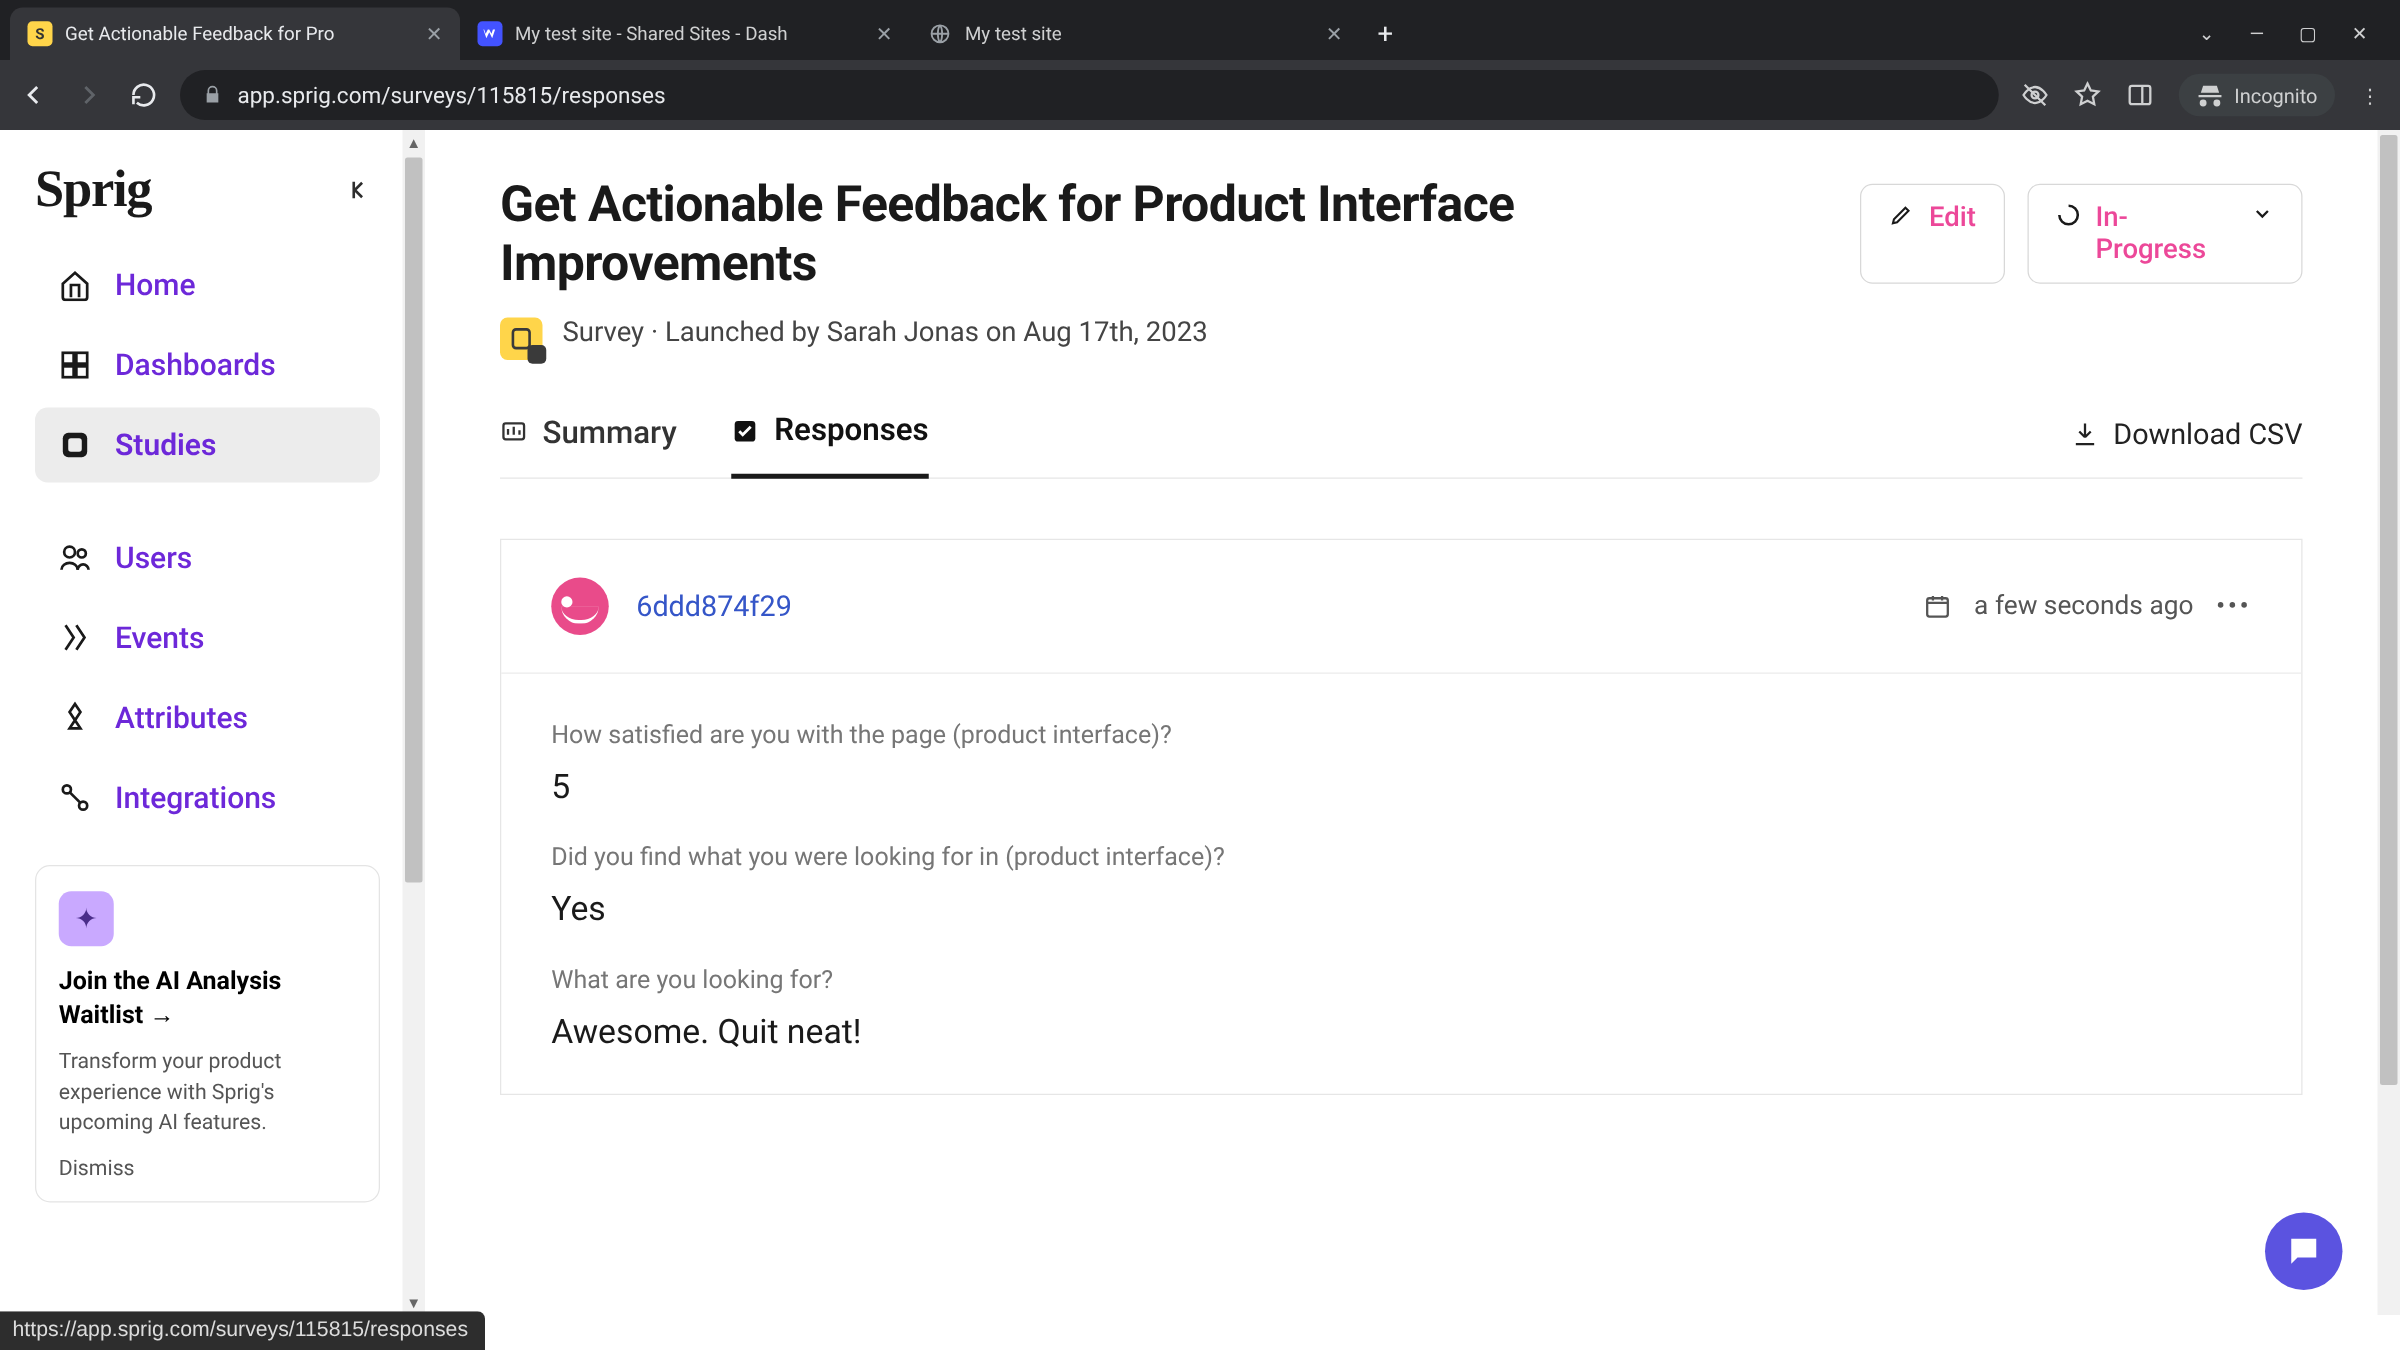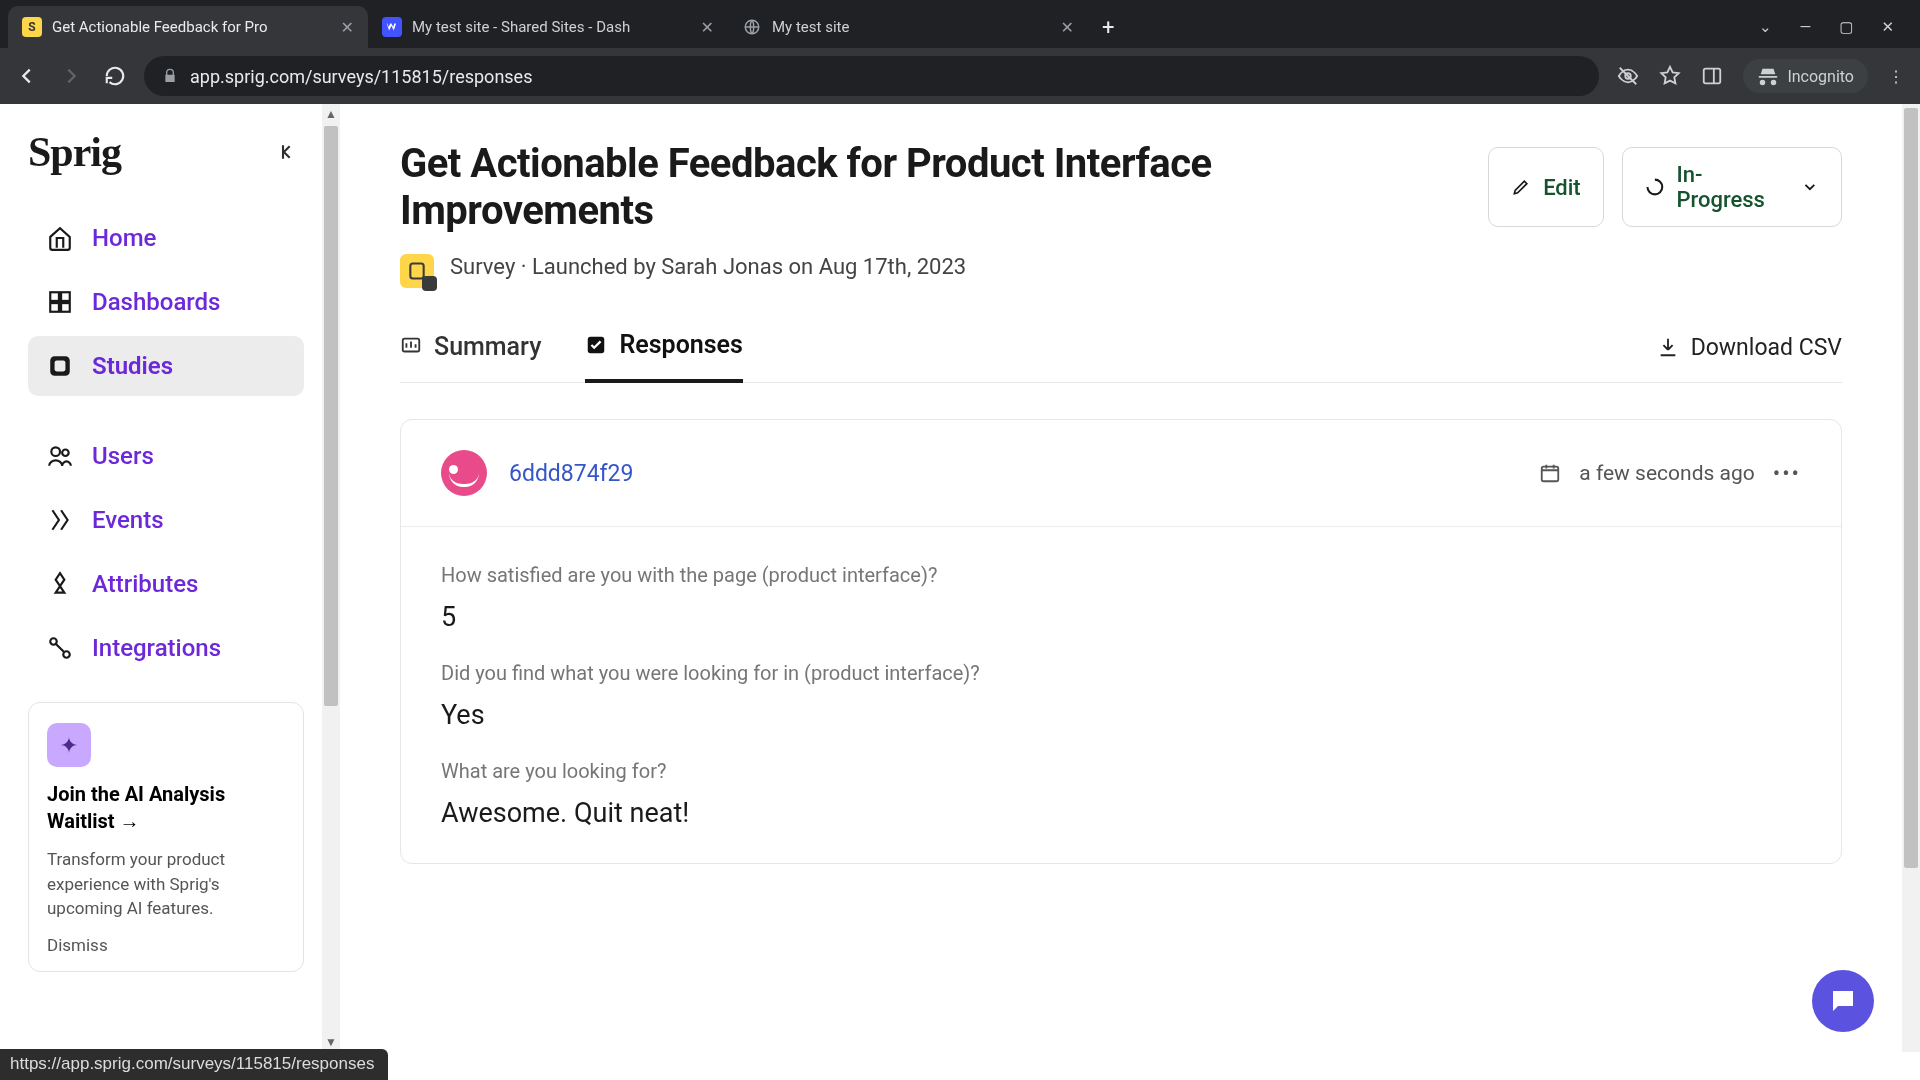--- a/index.html
+++ b/index.html
@@ -27,21 +27,21 @@
   .url-input .lock { color: #9aa0a6; }
   .right-icons { display: flex; align-items: center; gap: 20px; color: #cfd0d1; }
   .incognito-badge { display: flex; align-items: center; gap: 8px; background: #3c4043; padding: 6px 14px; border-radius: 20px; font-size: 16px; }
 
   
   .app { display: flex; height: calc(1080px - 48px - 56px - 28px); background: #fff; position: relative; }
   .app-scroll-gutter { width: 18px; background: #f1f1f1; display:flex; flex-direction:column; align-items:center; justify-content:space-between; }
   .app-scroll-gutter .arrow { font-size:12px; color:#666; padding:3px 0;}
   .app-scroll-gutter .thumb { width:14px; background:#c1c1c1; border-radius:2px; flex:0 0 580px; margin-top:2px;}
   .sidebar { width: 322px; padding: 24px 18px 18px 28px; border-right: none; display: flex; flex-direction: column; gap: 4px; }
-  .logo-row { display: flex; align-items: center; justify-content: space-between; margin-bottom: 28px; padding-right:6px;}
+  .logo-row { display: flex; align-items: center; justify-content: space-between; margin-bottom: 18px; padding-right:6px;}
   .logo { font-family: Georgia, 'Times New Roman', serif; font-weight: 700; font-size: 42px; letter-spacing: -1px; color:#1a1a1a;}
   .collapse-icon { color: #2e2e2e; }
 
   .nav-item { display: flex; align-items: center; gap: 18px; padding: 16px 18px; border-radius: 10px; font-size: 24px; color: #6d28d9; font-weight: 500; cursor:pointer;}
   .nav-item.active { background: #ececec; font-weight: 600; }
   .nav-item .ico { width: 28px; display:flex; justify-content:center;}
   .nav-divider { height: 22px; }
 
   .promo { margin-top: 20px; border: 1px solid #e4e4e4; border-radius: 12px; padding: 20px 18px 16px 18px; }
   .promo-icon { width: 44px; height: 44px; background: #c9a9ff; border-radius: 10px; display:flex; align-items:center; justify-content:center; color:#4a2d8a; font-size:22px; margin-bottom:14px;}
@@ -49,34 +49,34 @@
   .promo-body { font-size: 17px; color: #555; margin-top:12px; line-height:1.45;}
   .promo-dismiss { font-size: 17px; color: #555; margin-top:14px; cursor:pointer;}
 
   .right-scroll-gutter { width:18px; background:#f1f1f1; display:flex; flex-direction:column; align-items:center;}
   .right-scroll-gutter .thumb2 { width:14px; background:#c1c1c1; border-radius:2px; flex:0 0 760px; margin-top:4px;}
 
   .main { flex: 1; padding: 36px 60px 0 60px; overflow:hidden; position:relative;}
   .title-row { display:flex; align-items:center; gap:20px; }
   .page-title { font-size: 40px; font-weight: 700; letter-spacing:-0.5px; color:#1a1a1a; flex:0 1 auto;}
   .title-right { margin-left:auto; display:flex; gap:18px;}
-  .pill-btn { display:flex; align-items:center; gap:12px; border:1px solid #d8d8d8; border-radius:10px; padding:14px 22px; font-size:22px; font-weight:500; color:#14532d; cursor:pointer; background:#fff;}
+  .pill-btn { display:flex; gap:12px; border:1px solid #d8d8d8; border-radius:10px; padding:14px 22px; font-size:22px; font-weight:500; color:#ec4899; cursor:pointer; background:#fff;}
 
   .meta-row { display:flex; align-items:flex-start; gap:16px; margin-top:20px; }
   .meta-icon { width:34px; height:34px; background:#ffd54a; border-radius:6px; display:flex; align-items:center; justify-content:center; position:relative;}
   .meta-icon::after { content:""; position:absolute; right:-3px; bottom:-3px; width:15px; height:15px; background:#3a3a3a; border-radius:4px;}
   .meta-icon svg { width:20px; height:20px; }
   .meta-text { font-size:22px; color:#444; }
 
   .tabs-row { display:flex; align-items:center; margin-top:42px; border-bottom:1px solid #e6e6e6; }
   .tab-item { display:flex; align-items:center; gap:12px; padding: 0 0 20px 0; margin-right:44px; font-size:25px; color:#333; font-weight:500; cursor:pointer; }
   .tab-item.active { color:#111; font-weight:600; border-bottom:4px solid #1a1a1a; margin-bottom:-1px;}
   .tabs-right { margin-left:auto; display:flex; align-items:center; gap:12px; font-size:23px; color:#222; padding-bottom:18px; cursor:pointer;}
 
-  .card { border:1px solid #e6e6e6; border-radius:12px; margin-top:36px; }
+  .card { border:1px solid #e6e6e6; border-radius:0; margin-top:48px; }
   .card-head { display:flex; align-items:center; padding:30px 40px; }
   .avatar { width:46px; height:46px; border-radius:50%; background:#e94b8a; position:relative; overflow:hidden;}
   .avatar::before { content:""; position:absolute; left:8px; top:15px; width:9px; height:9px; background:#fff; border-radius:50%;}
   .avatar::after { content:""; position:absolute; left:8px; bottom:9px; width:30px; height:11px; border:3px solid #fff; border-top:none; border-left:none; border-right:none; border-radius:0 0 18px 18px;}
   .resp-id { margin-left:22px; font-size:23px; color:#3556c8; }
   .card-right { margin-left:auto; display:flex; align-items:center; gap:18px; color:#555; font-size:21px;}
   .more-dots { color:#555; font-size:22px; letter-spacing:2px; cursor:pointer;}
 
   .card-body { border-top:1px solid #ececec; padding: 36px 40px 34px 40px; }
   .q { font-size:20px; color:#767676; margin-top:28px;}

